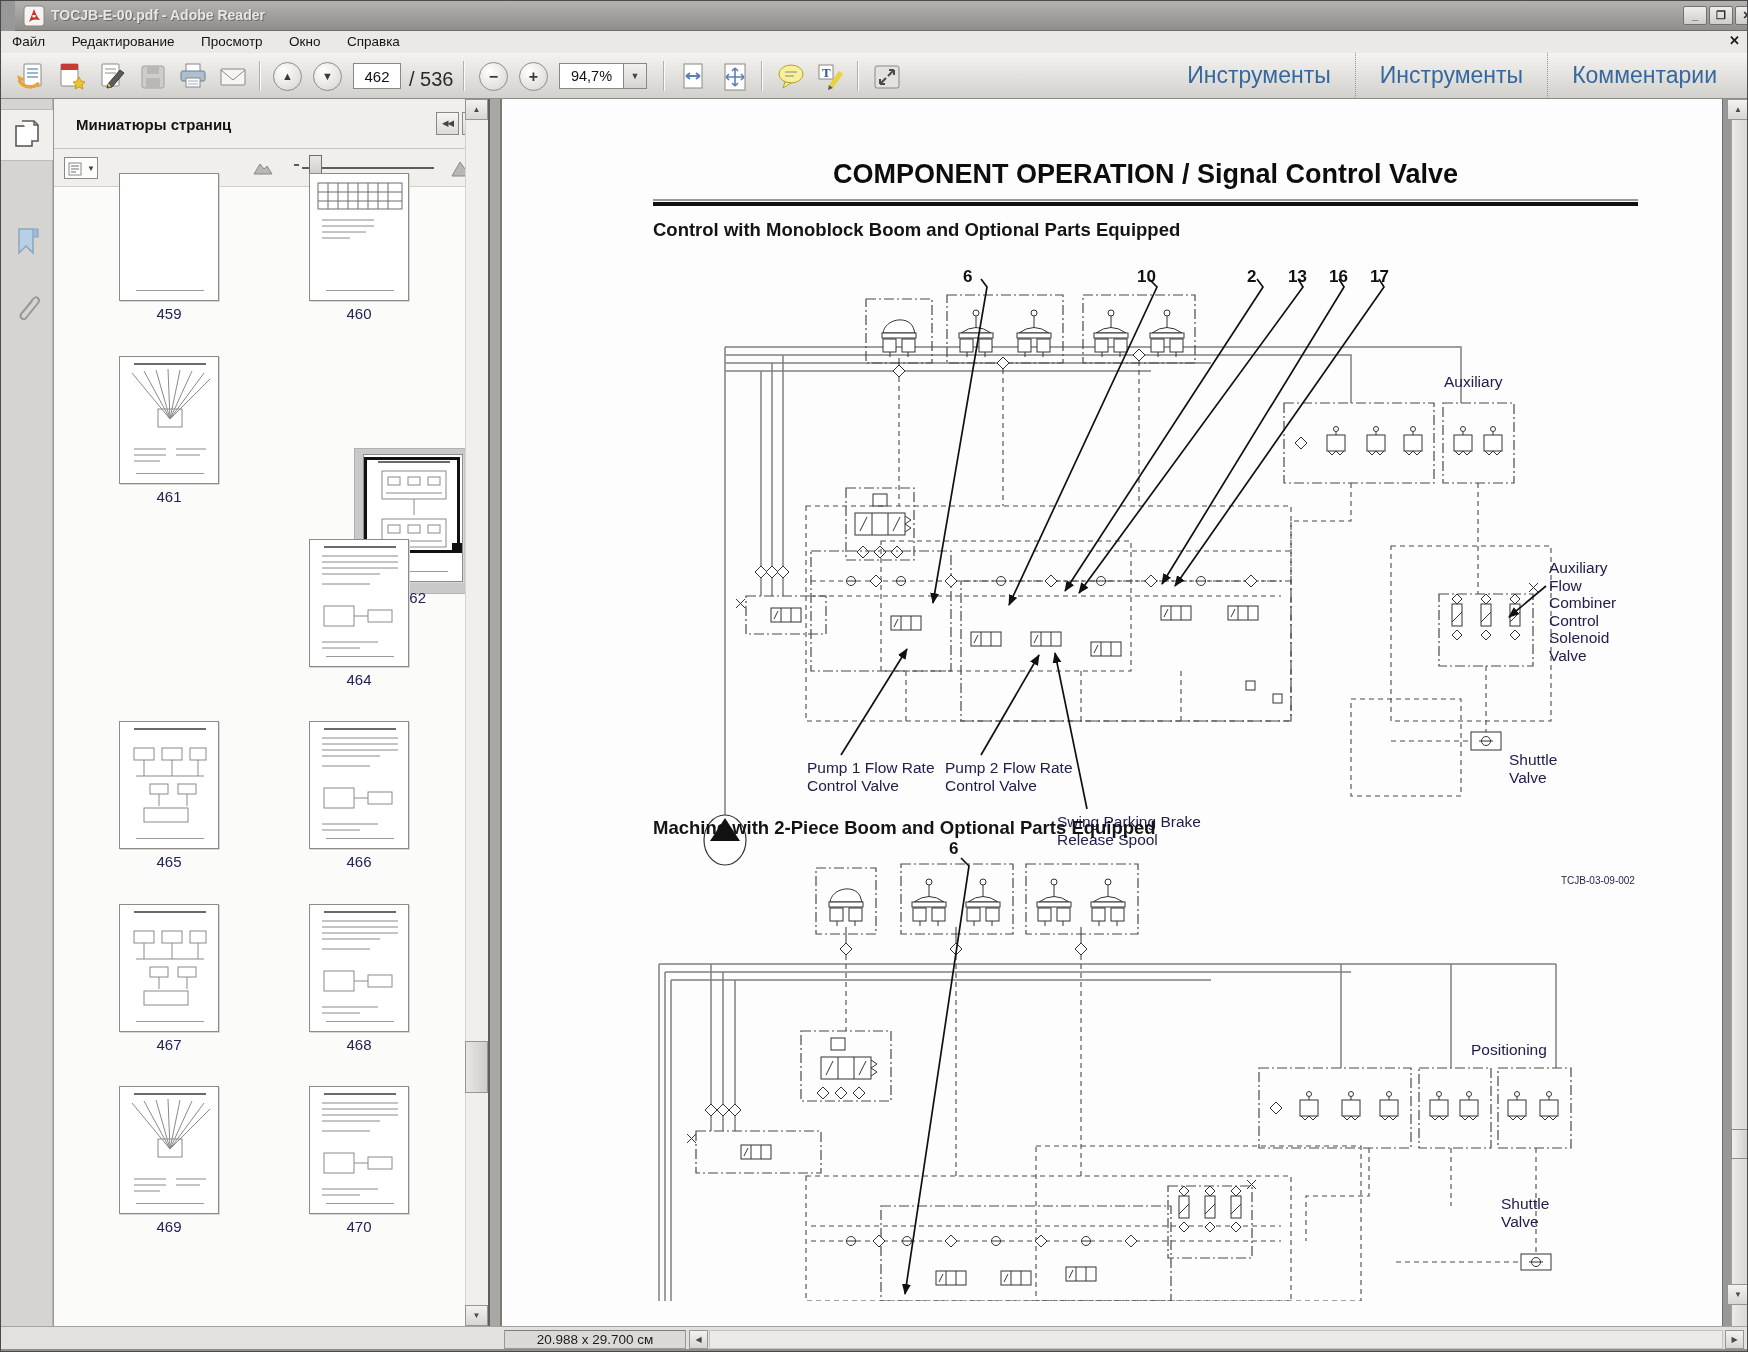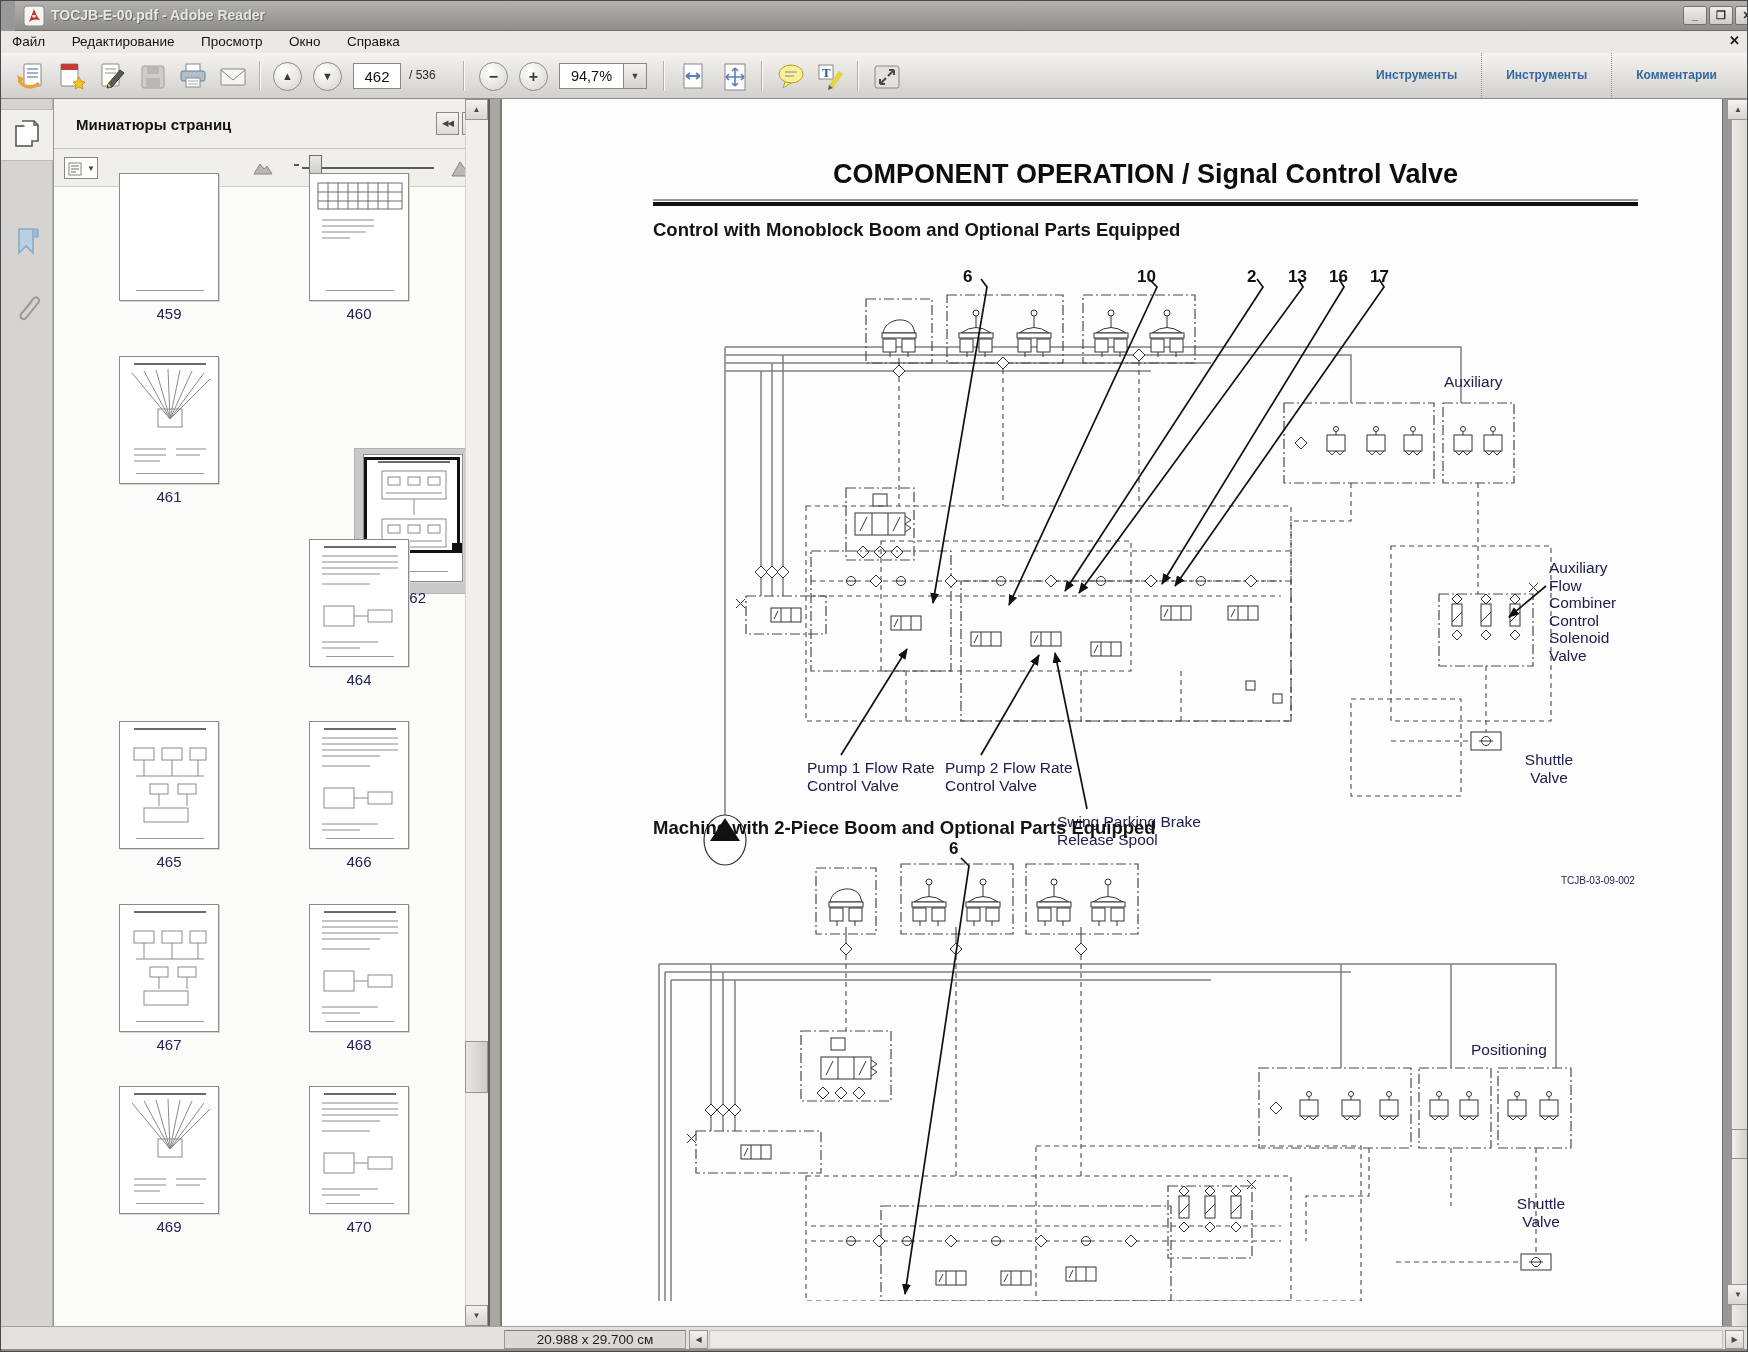--- a/index.html
+++ b/index.html
@@ -24,27 +24,27 @@
   
   .toolbar { position:absolute; left:0; top:52px; width:1748px; height:46px;
     background:linear-gradient(#f4f3f1,#dddbd7 70%,#d2d0cc); border-bottom:1px solid #8d8b88; }
   .tsep { position:absolute; top:8px; width:1px; height:30px; background:#b2b0ac; box-shadow:1px 0 0 #fbfaf9; }
   .ticon { position:absolute; top:8px; width:32px; height:32px; }
   .circbtn { position:absolute; top:9px; width:29px; height:29px; border-radius:50%;
     background:radial-gradient(circle at 35% 30%, #ffffff, #d5d3cf); border:1px solid #8f8d8a;
     text-align:center; line-height:27px; font-size:13px; font-weight:bold; color:#3b3a38; }
   .pagebox { position:absolute; left:352px; top:10px; width:48px; height:26px; border:1px solid #8a8886;
     background:#fff; text-align:center; font-size:15px; color:#111; font-family:"Liberation Sans",sans-serif; }
-  .pagetotal { position:absolute; left:408px; top:15px; font-size:12px; color:#2a2a28; }
+  .pagetotal { position:absolute; left:408px; top:15px; font-size:20px; color:#2a2a28; }
   .zoombox { position:absolute; left:558px; top:10px; width:64px; height:26px; border:1px solid #8a8886; border-right:none;
     background:#fff; text-align:center; font-size:14.5px; color:#111; }
   .zoomdd { position:absolute; left:622px; top:10px; width:24px; height:26px; border:1px solid #8a8886;
     background:linear-gradient(#f2f1ef,#d6d4d0); text-align:center; font-size:9px; line-height:25px; color:#444; }
   .rtabs { position:absolute; right:8px; top:0; height:45px; display:flex; }
-  .rtab { padding:0 24px; line-height:45px; font-size:12px; font-weight:bold; color:#34689e; border-left:1px dotted #98968f; }
+  .rtab { padding:0 24px; line-height:45px; font-size:23px; font-weight:normal; color:#34689e; border-left:1px dotted #98968f; }
   .rtab:first-child { border-left:none; }
 
   
   .iconstrip { position:absolute; left:0; top:98px; width:52px; height:1227px; background:#d6d4d0; border-right:1px solid #b3b1ad; }
   .strip-sel { position:absolute; left:0; top:10px; width:52px; height:52px; background:#f1efec; border-top:1px solid #bdbbb7; border-bottom:1px solid #bdbbb7; }
   .stripicon { position:absolute; left:12px; width:30px; height:34px; }
 
   
   .sidepanel { position:absolute; left:53px; top:98px; width:434px; height:1227px; background:#fbfbfa; }
   .sp-header { position:absolute; left:0; top:0; width:434px; height:50px; background:#f1efec; border-bottom:1px solid #c8c6c2; }
@@ -84,21 +84,21 @@
   .splitter { position:absolute; left:487px; top:98px; width:13px; height:1227px; background:#a9a7a4; border-left:2px solid #5f5e5c; border-right:1px solid #7b7a77; }
 
   
   .docarea { position:absolute; left:500px; top:98px; width:1230px; height:1227px; background:#989898; overflow:hidden; }
   .page { position:absolute; left:0px; top:0px; width:1222px; height:1300px; background:#fdfdfd; border-right:1px solid #6f6f6f; box-shadow:inset 1px 0 0 #7a7a7a; }
   .doc-title { position:absolute; left:152px; top:60px; width:985px; text-align:center; font-size:27px; font-weight:bold; color:#0d0d0d; }
   .doc-rule { position:absolute; left:152px; top:100px; width:985px; height:7px; border-top:2px solid #9a9a9a; background:linear-gradient(#111,#111) bottom/100% 4px no-repeat; }
   .doc-h2 { position:absolute; font-size:18.5px; font-weight:bold; color:#141414; }
   .schem { position:absolute; }
   .dlabel { position:absolute; font-size:15.5px; color:#20204e; white-space:pre-line; line-height:1.13; }
-  .dlabel.ctr { text-align:center; }
+  .dlabel.ctr { }
   .callout { position:absolute; font-size:17px; font-weight:bold; color:#101010; }
   .figcode { position:absolute; font-size:10px; color:#23234f; }
 
   
   .dvscroll { position:absolute; left:1730px; top:98px; width:18px; height:1227px; background:linear-gradient(90deg,#eceae7,#d8d6d2); border-left:1px solid #a3a19e; }
   .dvthumb { position:absolute; left:1730px; width:18px; background:linear-gradient(90deg,#f2f1ef,#cfcdc9); border:1px solid #8f8d8a; }
 
   
   .statusbar { position:absolute; left:0; top:1325px; width:1748px; height:27px; background:#e3e1de; border-top:1px solid #a5a3a0; }
   .statusbar .bottomedge { position:absolute; left:0; bottom:0; width:100%; height:4px; background:#8f8e8b; }

